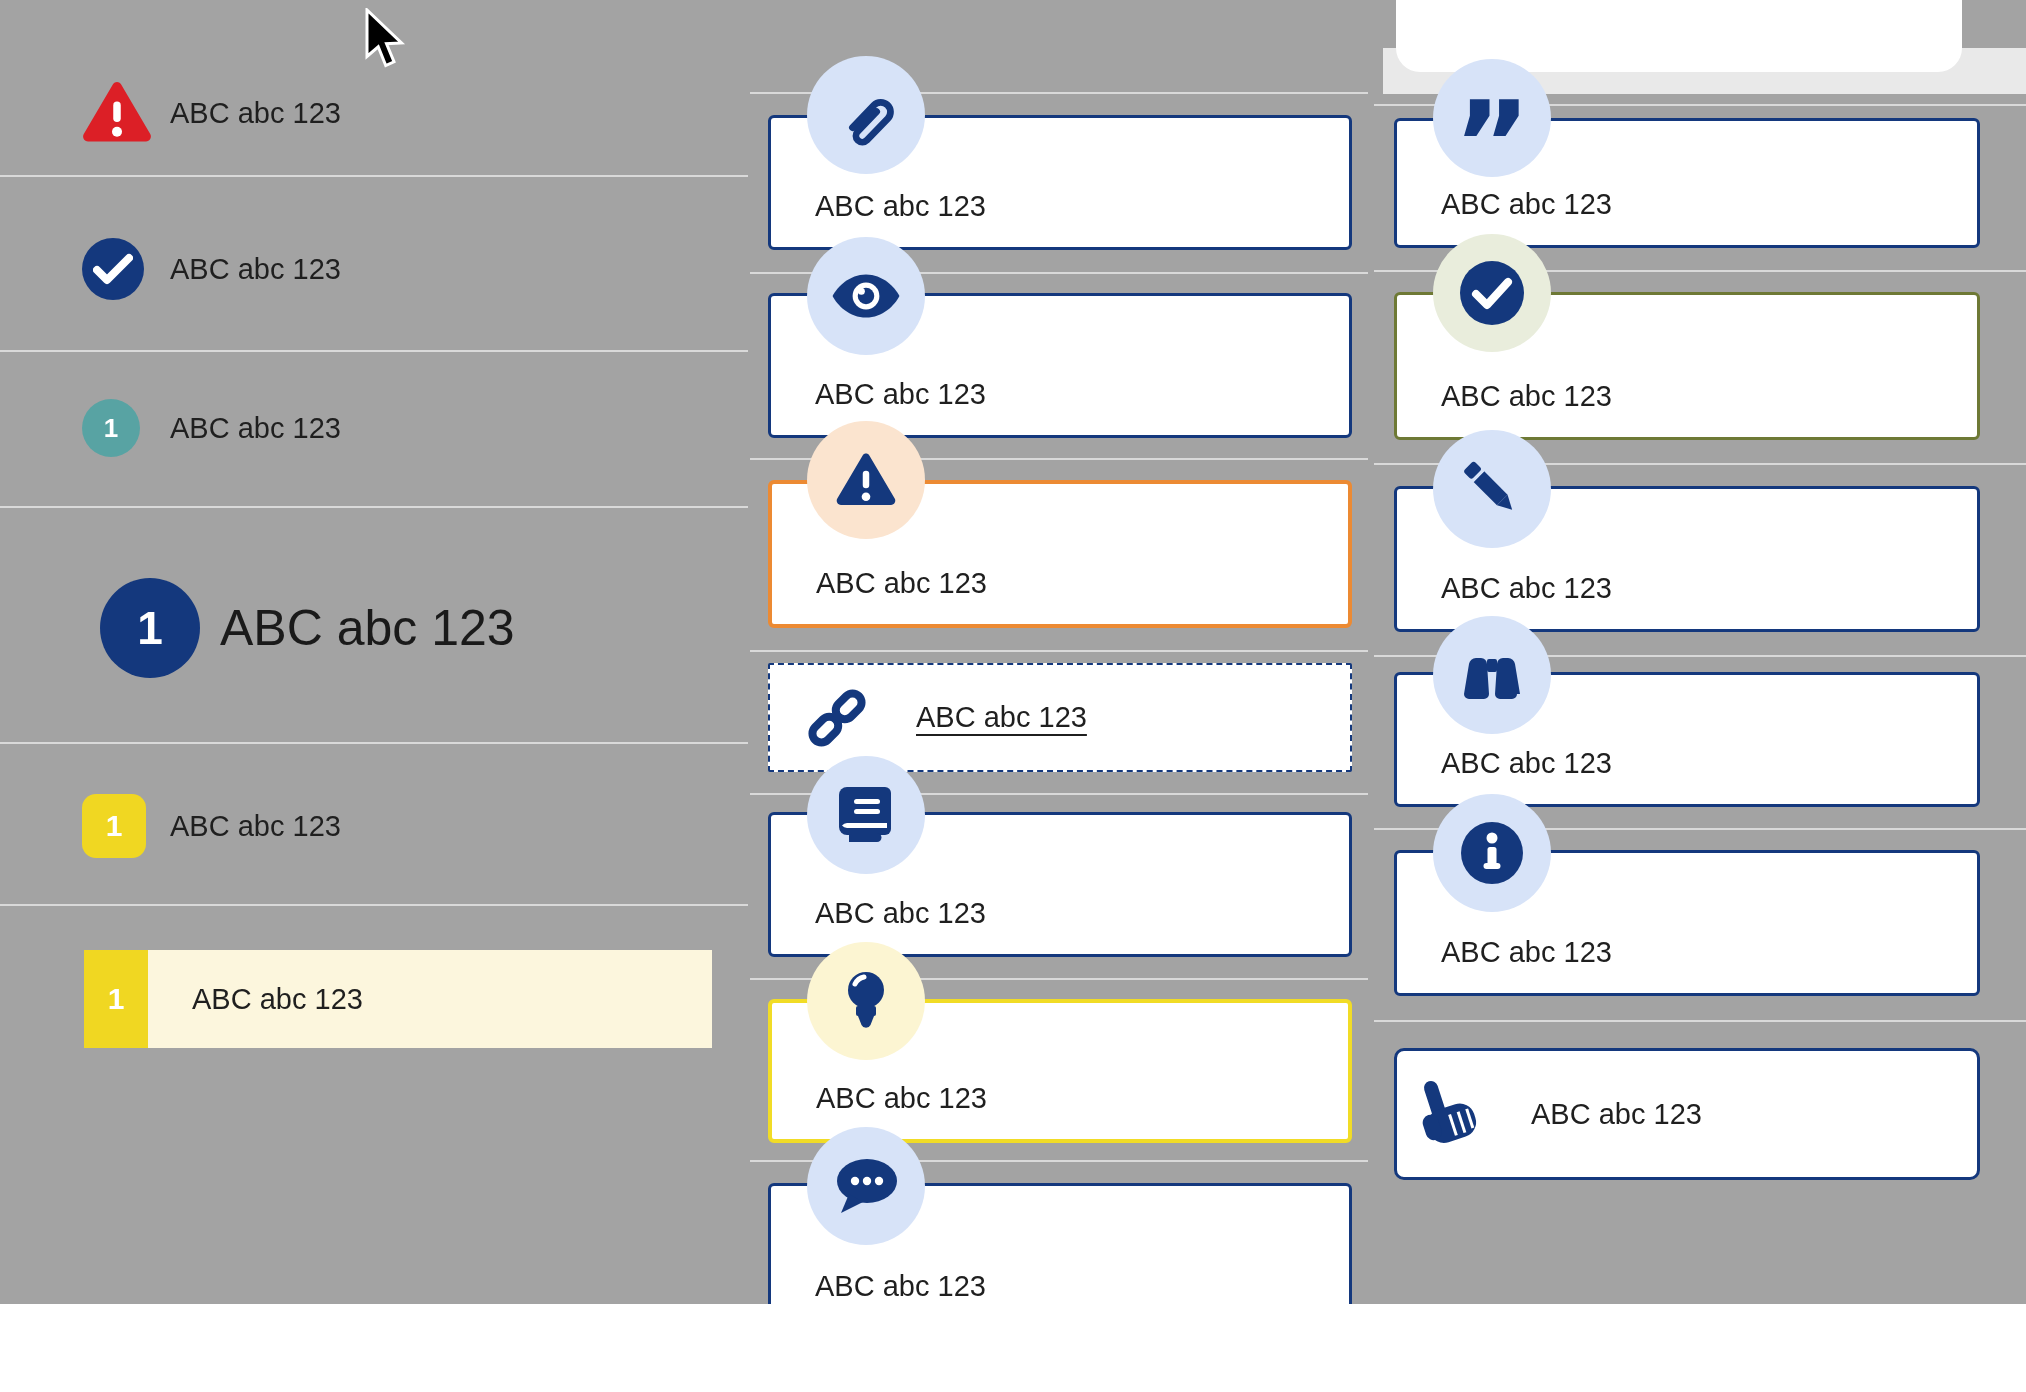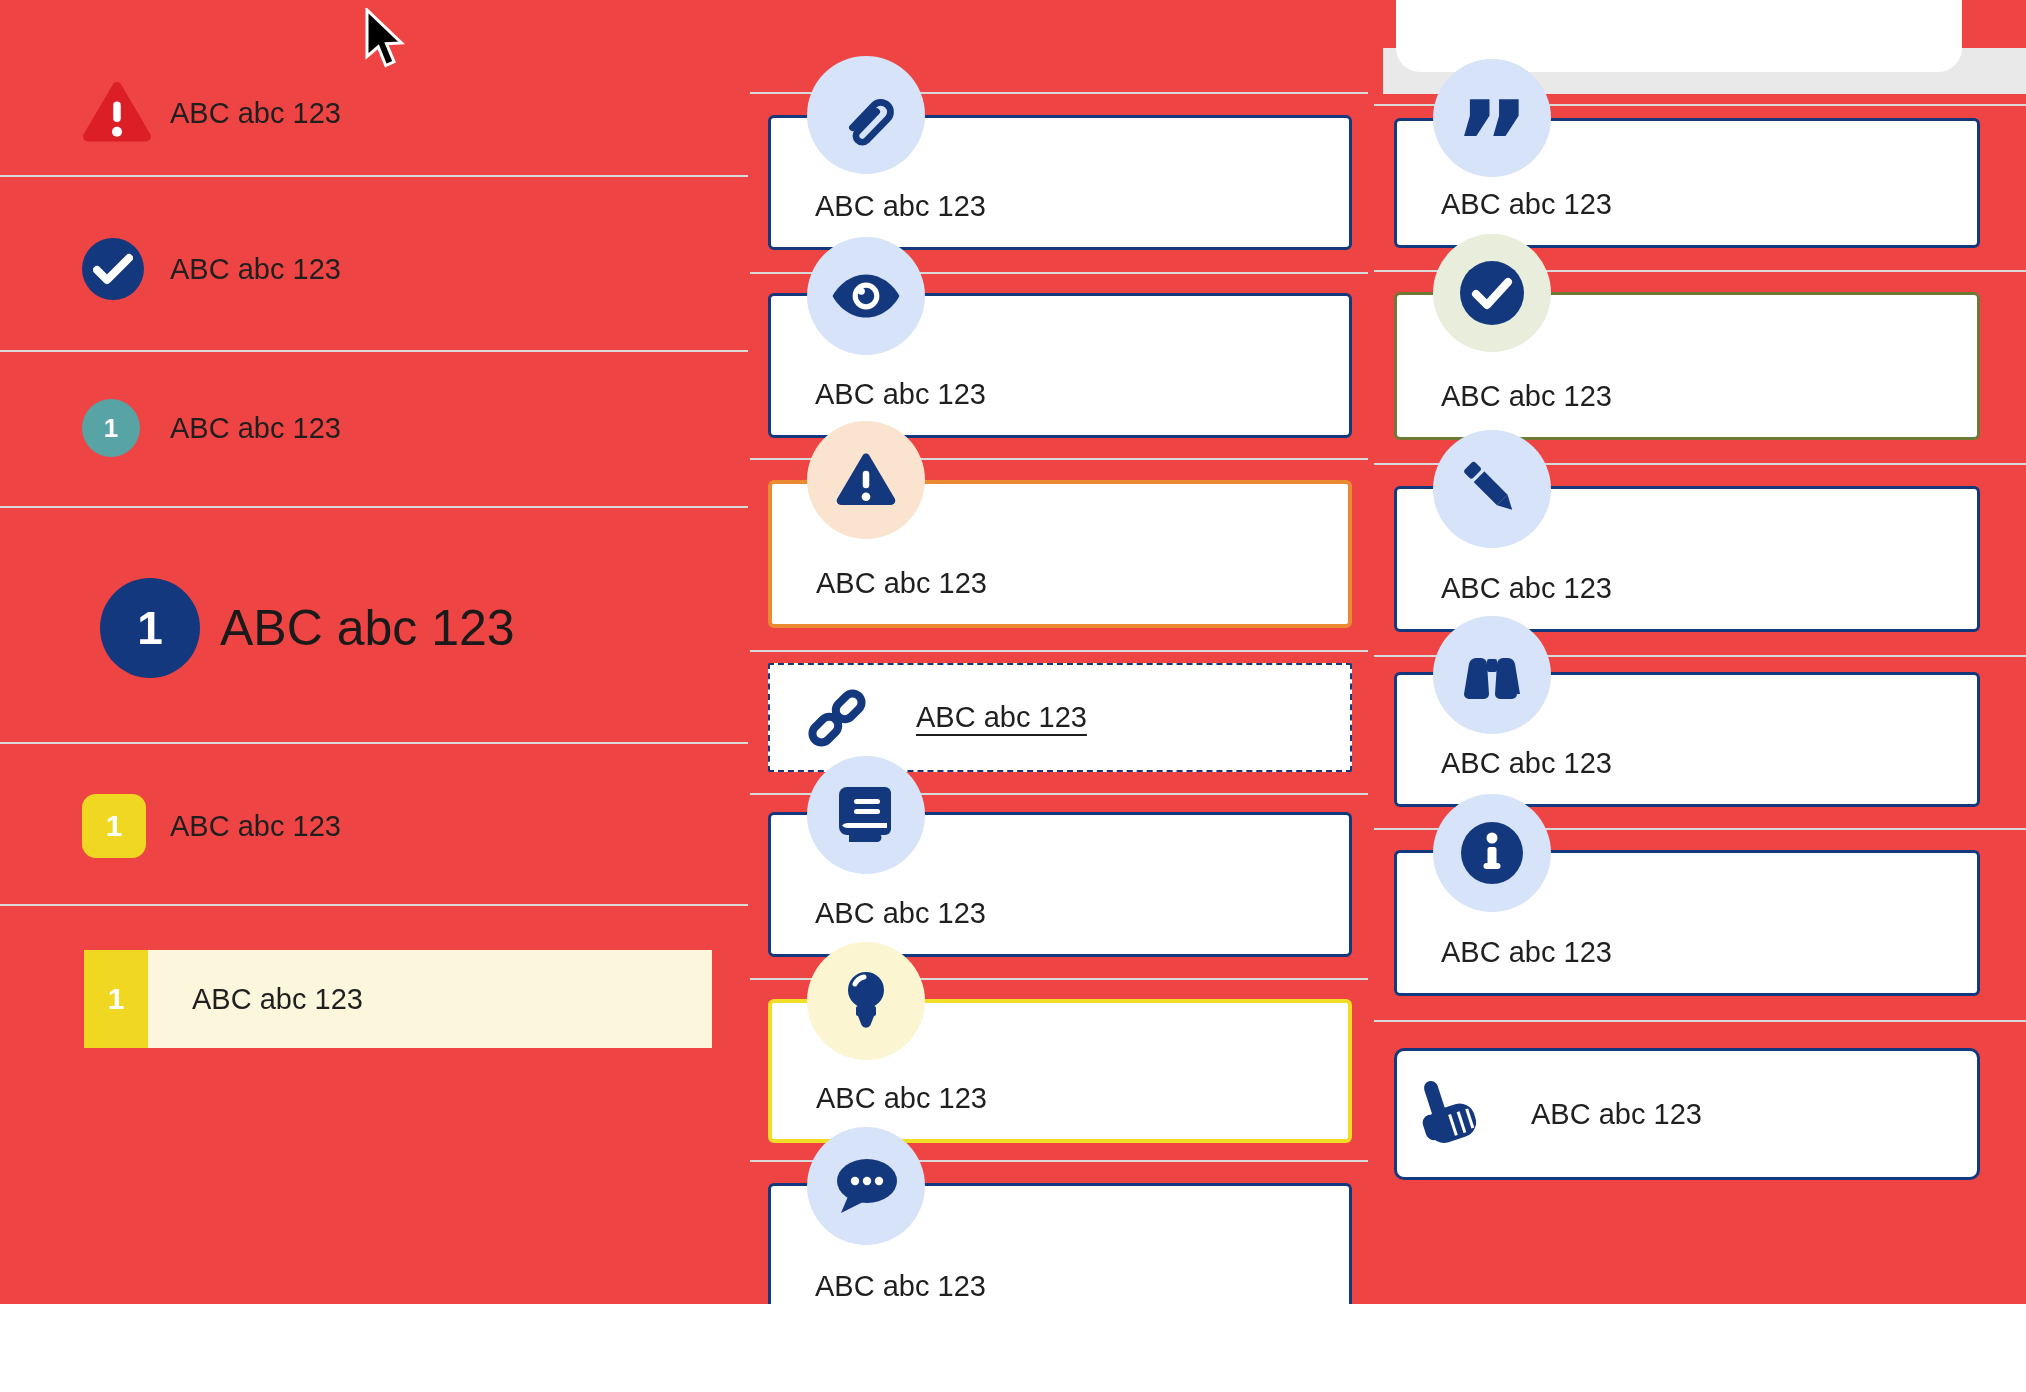--- a/index.html
+++ b/index.html
@@ -1,17 +1,17 @@
 <!DOCTYPE html>
 <html><head>
 <meta charset="utf-8">
 <style>
   html,body{margin:0;padding:0;background:#ffffff;}
   body{font-family:"Liberation Sans","DejaVu Sans",sans-serif;color:#1f1f1f;}
-  #stage{position:relative;width:2026px;height:1304px;background:#ef4444;overflow:hidden;}
+  #stage{position:relative;width:2026px;height:1304px;background:#a3a3a3;overflow:hidden;}
 
   .hr{position:absolute;height:2px;background:#d9d9d9;}
 
   .label{position:absolute;font-size:29px;line-height:34px;color:#1f1f1f;white-space:nowrap;}
   .biglabel{position:absolute;font-size:50px;line-height:60px;color:#1a1a1a;white-space:nowrap;}
 
   
   .badge{position:absolute;display:flex;align-items:center;justify-content:center;
          color:#fff;font-weight:bold;}
   .badge.circle{border-radius:50%;}

